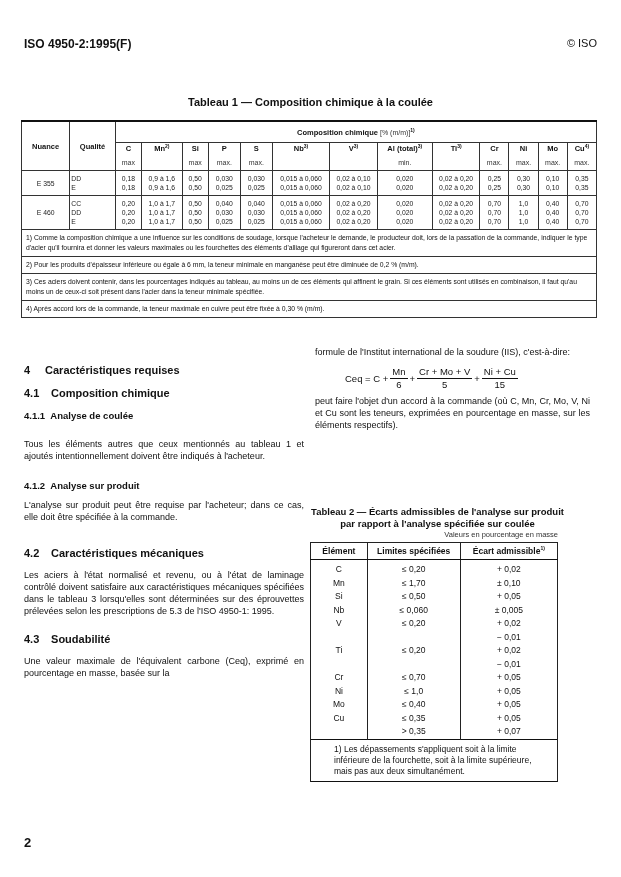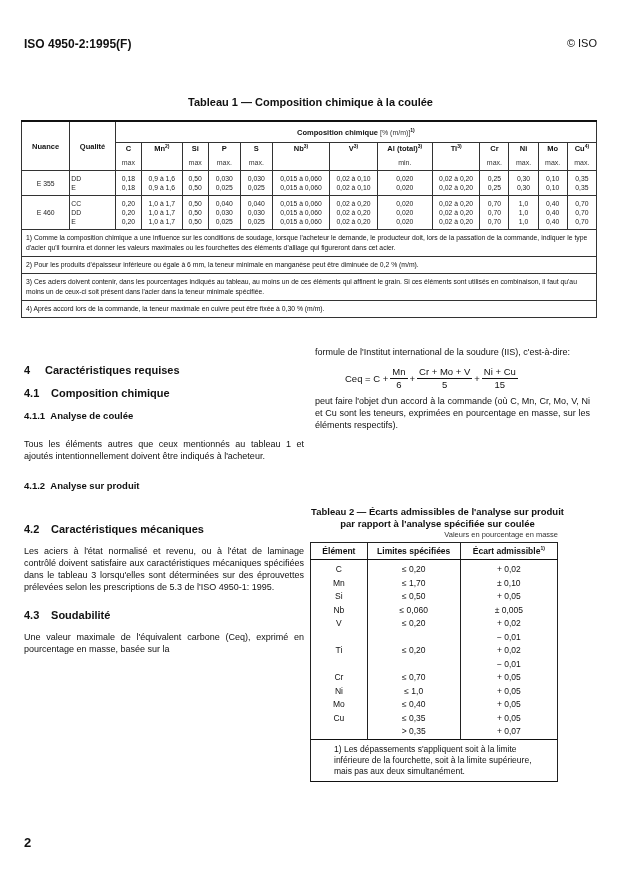--- a/index.html
+++ b/index.html
@@ -142,20 +142,21 @@
   <div style="height:11px"></div>
   <h3><span class="num3">4.1</span> <span>Composition chimique</span></h3>
   <div style="height:11px"></div>
   <h4><span class="num3">4.1.1</span> <span>Analyse de coulée</span></h4>
   <div style="height:7px"></div>
   <div style="height:9px"></div>
   <p>Tous les éléments autres que ceux mentionnés au tableau 1 et ajoutés intentionnellement doivent être indiqués à l'acheteur.</p>
   <div style="height:18px"></div>
   <h4><span class="num3">4.1.2</span> <span>Analyse sur produit</span></h4>
   <div style="height:7px"></div>
+  <p>L'analyse sur produit peut être requise par l'acheteur; dans ce cas, elle doit être spécifiée à la commande.</p>
   <div style="height:9px"></div>
   <div style="height:15px"></div>
   <h3><span class="num3">4.2</span> <span>Caractéristiques mécaniques</span></h3>
   <div style="height:10px"></div>
   <p>Les aciers à l'état normalisé et revenu, ou à l'état de laminage contrôlé doivent satisfaire aux caractéristiques mécaniques spécifiées dans le tableau 3 lorsqu'elles sont déterminées sur des éprouvettes prélevées selon les prescriptions de 5.3 de l'ISO 4950-1: 1995.</p>
   <div style="height:16px"></div>
   <h3><span class="num3">4.3</span> <span>Soudabilité</span></h3>
   <div style="height:10px"></div>
   <p>Une valeur maximale de l'équivalent carbone (Ceq), exprimé en pourcentage en masse, basée sur la</p>
 </div>

